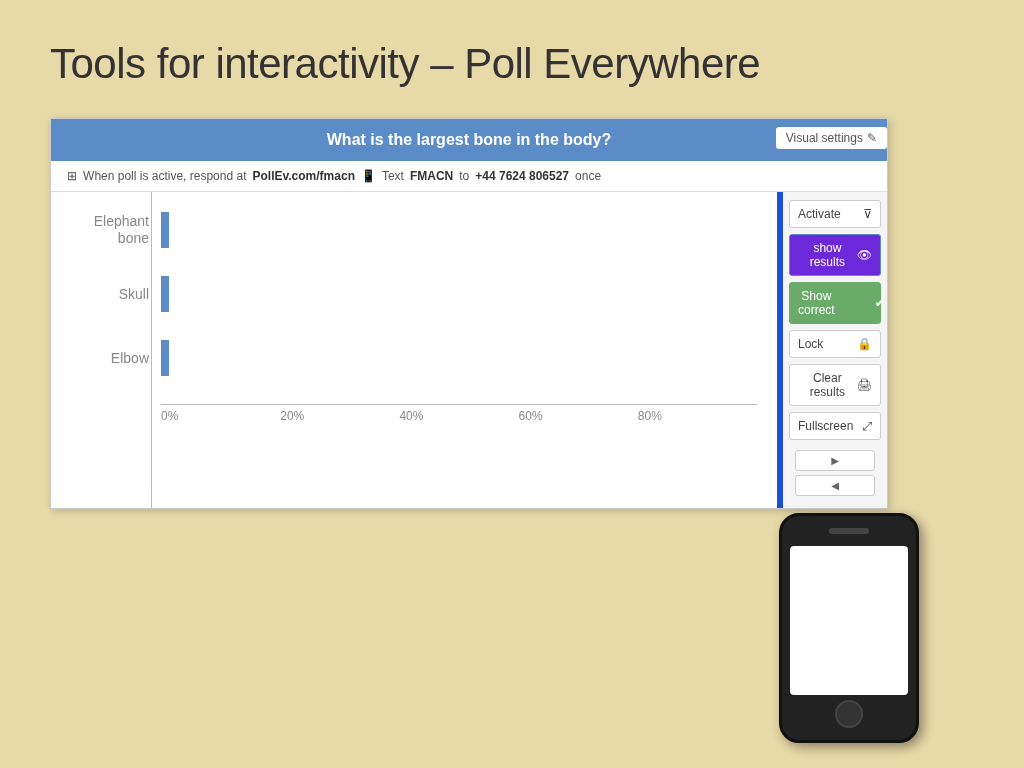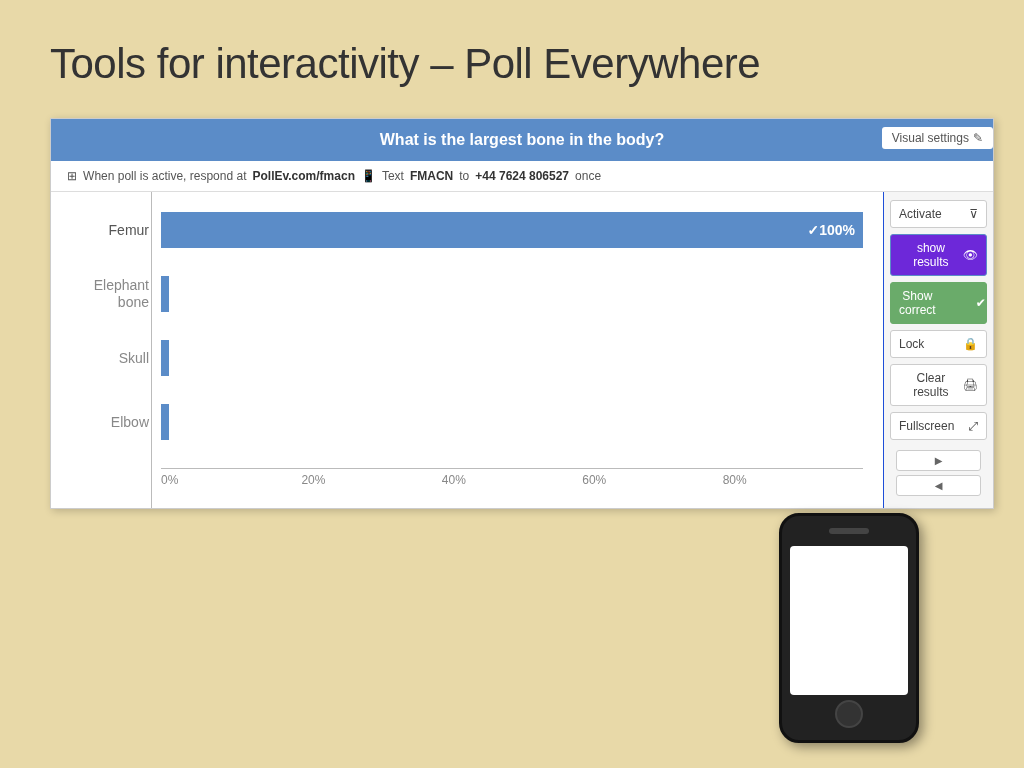--- a/index.html
+++ b/index.html
@@ -22,21 +22,21 @@
 
     .slide-title {
       font-size: 42px;
       font-weight: 300;
       color: #333;
       margin-bottom: 30px;
       letter-spacing: -0.5px;
     }
 
     .poll-widget {
-      width: 944px;
+      width: 838px;
       background: white;
       border: 1px solid #ccc;
       position: relative;
       box-shadow: 2px 2px 8px rgba(0,0,0,0.2);
     }
 
     .poll-header {
       background-color: #5b8cc8;
       color: white;
       text-align: center;
@@ -137,21 +137,21 @@
     .x-axis-label {
       flex: 1;
       font-size: 12px;
       color: #888;
       padding-top: 4px;
     }
 
     .sidebar-panel {
       width: 110px;
       background: #f5f5f5;
-      border-left: 1px solid #1d4ed8;
+      border-left: 6px solid #1d4ed8;
       padding: 8px 6px;
       display: flex;
       flex-direction: column;
       gap: 6px;
     }
 
     .sidebar-btn {
       background: white;
       border: 1px solid #ccc;
       border-radius: 3px;
@@ -284,28 +284,20 @@
       <span>to</span>
       <strong>+44 7624 806527</strong>
       <span>once</span>
     </div>
 
     <div class="poll-body">
 
       <div class="chart-area" style="position:relative;">
         <div class="chart-vertical-line"></div>
 
-        <div class="chart-row">
-          <div class="chart-label correct">Femur</div>
-          <div class="chart-bar-container">
-            <div class="chart-bar" style="width:100%;">
-              <span>✓100%</span>
-            </div>
-          </div>
-        </div>
 
         <div class="chart-row">
           <div class="chart-label" style="line-height:1.2;">Elephant<br>bone</div>
           <div class="chart-bar-container">
             <div class="chart-bar" style="width:0%;"></div>
           </div>
         </div>
 
         <div class="chart-row">
           <div class="chart-label">Skull</div>

